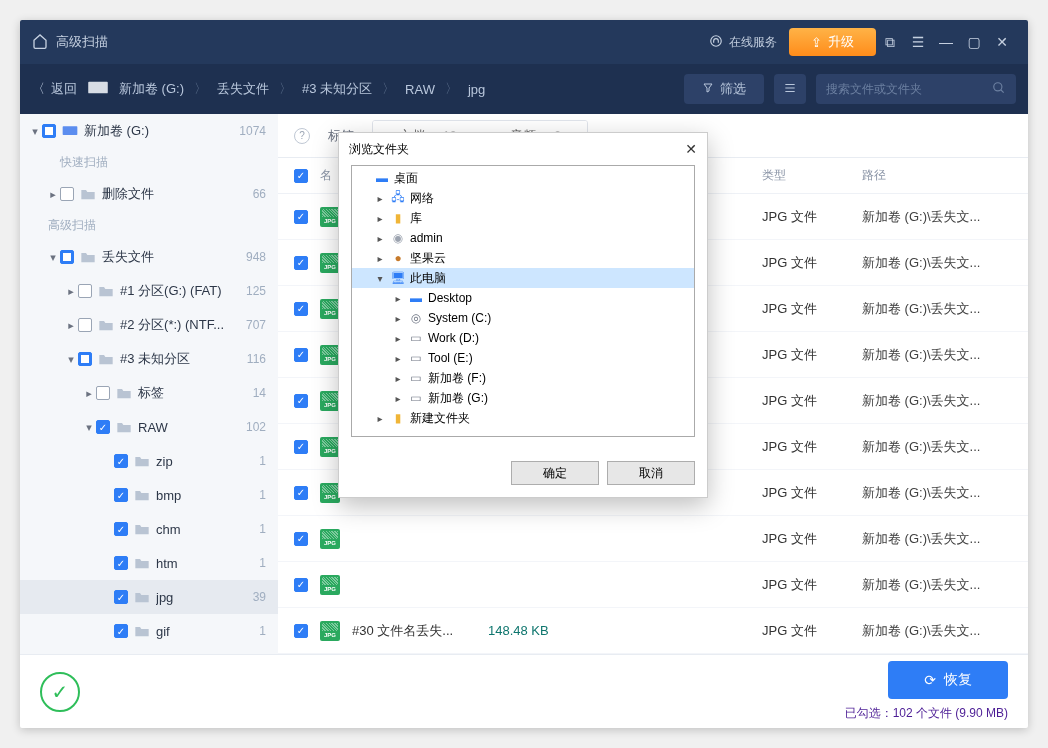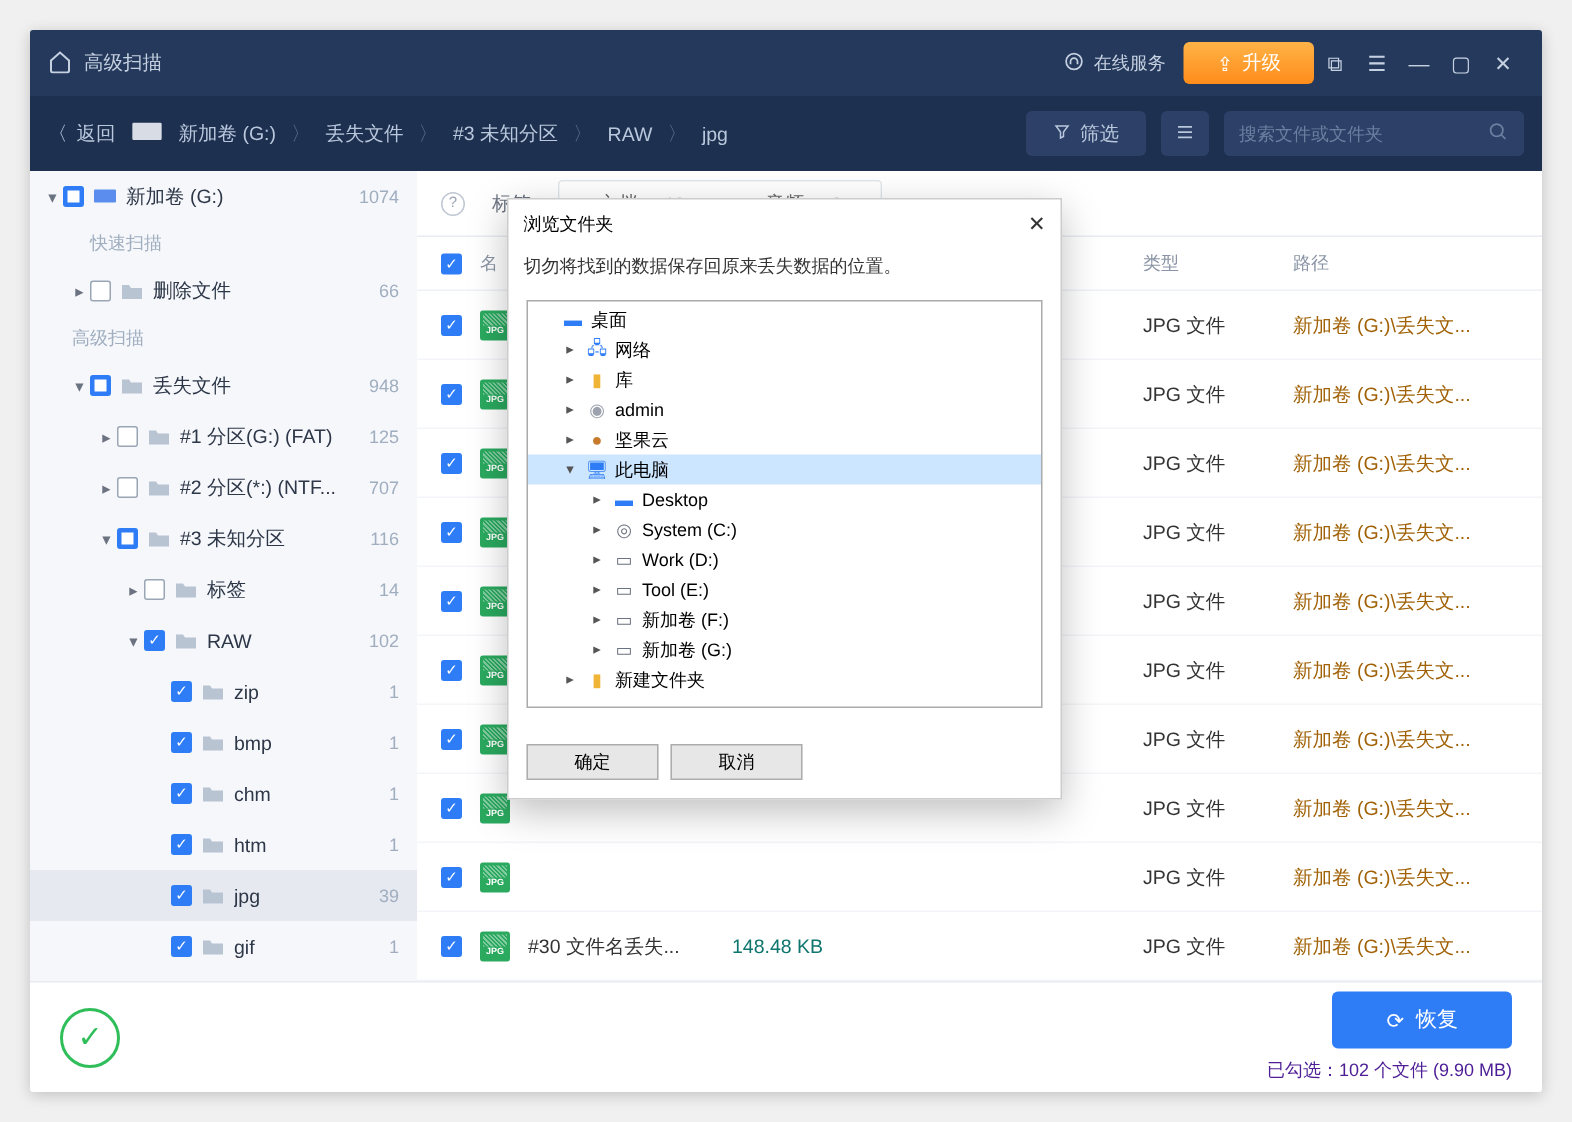--- a/index.html
+++ b/index.html
@@ -44,42 +44,42 @@
 .chip .n { color: #bbb; font-size: 12px; }
 .header-row { height: 36px; display: flex; align-items: center; padding: 0 16px; gap: 12px; font-size: 12px; color: #8a94a6; border-bottom: 1px solid #eef1f6; }
 .col-name { flex: 1; }
 .col-type { width: 88px; }
 .col-path { width: 150px; }
 .rows { flex: 1; overflow-y: auto; }
 .row { height: 46px; display: flex; align-items: center; padding: 0 16px; gap: 12px; font-size: 13px; color: #333; border-bottom: 1px solid #f3f5f9; }
 .file-ico { width: 20px; height: 20px; background: #2aa95f; border-radius: 2px; display: flex; flex-direction: column; align-items: center; justify-content: center; color: #fff; font-size: 6px; font-weight: bold; position: relative; }
 .file-ico::before { content: ""; position: absolute; top: 2px; right: 2px; left: 2px; height: 8px; background: repeating-linear-gradient(45deg,#fff,#fff 1px,transparent 1px,transparent 2px); opacity: 0.4; }
 .row .col-name { display: flex; gap: 12px; align-items: center; }
-.row .col-path { white-space: nowrap; overflow: hidden; text-overflow: ellipsis; color: #a16207; }
+.row .col-path { white-space: nowrap; overflow: hidden; text-overflow: ellipsis; color: #404040; }
 .bottombar { height: 74px; border-top: 1px solid #e8ecf2; display: flex; align-items: center; padding: 0 20px; gap: 16px; }
 .checkicon { width: 40px; height: 40px; border: 2px solid #2fbe5a; border-radius: 50%; display: flex; align-items: center; justify-content: center; color: #2fbe5a; font-size: 20px; }
 .status-title { font-size: 14px; color: #2d3748; font-weight: 500; }
 .status-sub { font-size: 12px; color: #7b8596; margin-top: 2px; }
 .recover-btn { background: #2e7df6; color: #fff; padding: 10px 36px; border-radius: 4px; font-size: 14px; display: flex; align-items: center; gap: 8px; cursor: pointer; }
 .bb-right { margin-left: auto; display: flex; flex-direction: column; align-items: flex-end; gap: 6px; }
 
 
 .dialog { position: absolute; left: 60px; top: 18px; width: 370px; background: #fff; border: 1px solid #ccc; box-shadow: 0 8px 24px rgba(0,0,0,0.25); font-size: 12px; }
 .dlg-title { height: 32px; display: flex; align-items: center; padding: 0 10px; font-size: 12px; }
 .dlg-title .close { margin-left: auto; cursor: pointer; font-size: 14px; color: #333; }
 .dlg-msg { padding: 4px 10px 14px; color: #333; }
 .dlg-tree { margin: 0 12px 14px; border: 1px solid #aaa; height: 272px; overflow-y: auto; padding: 2px 0; position: relative; }
 .dlg-tree::-webkit-scrollbar { width: 14px; }
 .dlg-tree::-webkit-scrollbar-track { background: #f0f0f0; }
 .dlg-tree::-webkit-scrollbar-thumb { background: #c8c8c8; }
 .dlg-row { display: flex; align-items: center; gap: 4px; height: 20px; padding-right: 6px; cursor: pointer; }
 .dlg-row .arr { width: 12px; text-align: center; color: #555; font-size: 10px; }
 .dlg-row.sel { background: #cde6ff; }
 .dico { width: 16px; height: 14px; display: flex; align-items: center; justify-content: center; }
-.dlg-buttons { display: flex; justify-content: flex-start; gap: 8px; padding: 10px 12px 12px; }
+.dlg-buttons { display: flex; justify-content: flex-end; gap: 8px; padding: 10px 12px 12px; }
 .dlg-btn { width: 88px; height: 24px; border: 1px solid #adadad; background: #e7e7e7; font-size: 12px; cursor: pointer; }
 </style>
 </head>
 <body>
 
 <div class="window">
 
   <div class="titlebar">
     <div class="home">
       <span><svg width="16" height="16" viewBox="0 0 24 24" fill="none" stroke="currentColor" stroke-width="2">
@@ -422,21 +422,20 @@
             <span class="col-type">JPG 文件</span>
             <span class="col-path">新加卷 (G:)\丢失文...</span>
           </div>
       </div>
 
       <div class="dialog">
         <div class="dlg-title">
           <span>浏览文件夹</span>
           <span class="close">✕</span>
         </div>
-        <div class="dlg-msg">切勿将找到的数据保存回原来丢失数据的位置。</div>
         <div class="dlg-tree">
           <div class="dlg-row" style="padding-left:6px">
               <span class="arr"></span>
               <span class="dico" style="color:#2e7df6">▬</span>
               <span>桌面</span>
             </div>
           <div class="dlg-row" style="padding-left:22px">
               <span class="arr">▸</span>
               <span class="dico" style="color:#2e7df6">🖧</span>
               <span>网络</span>

